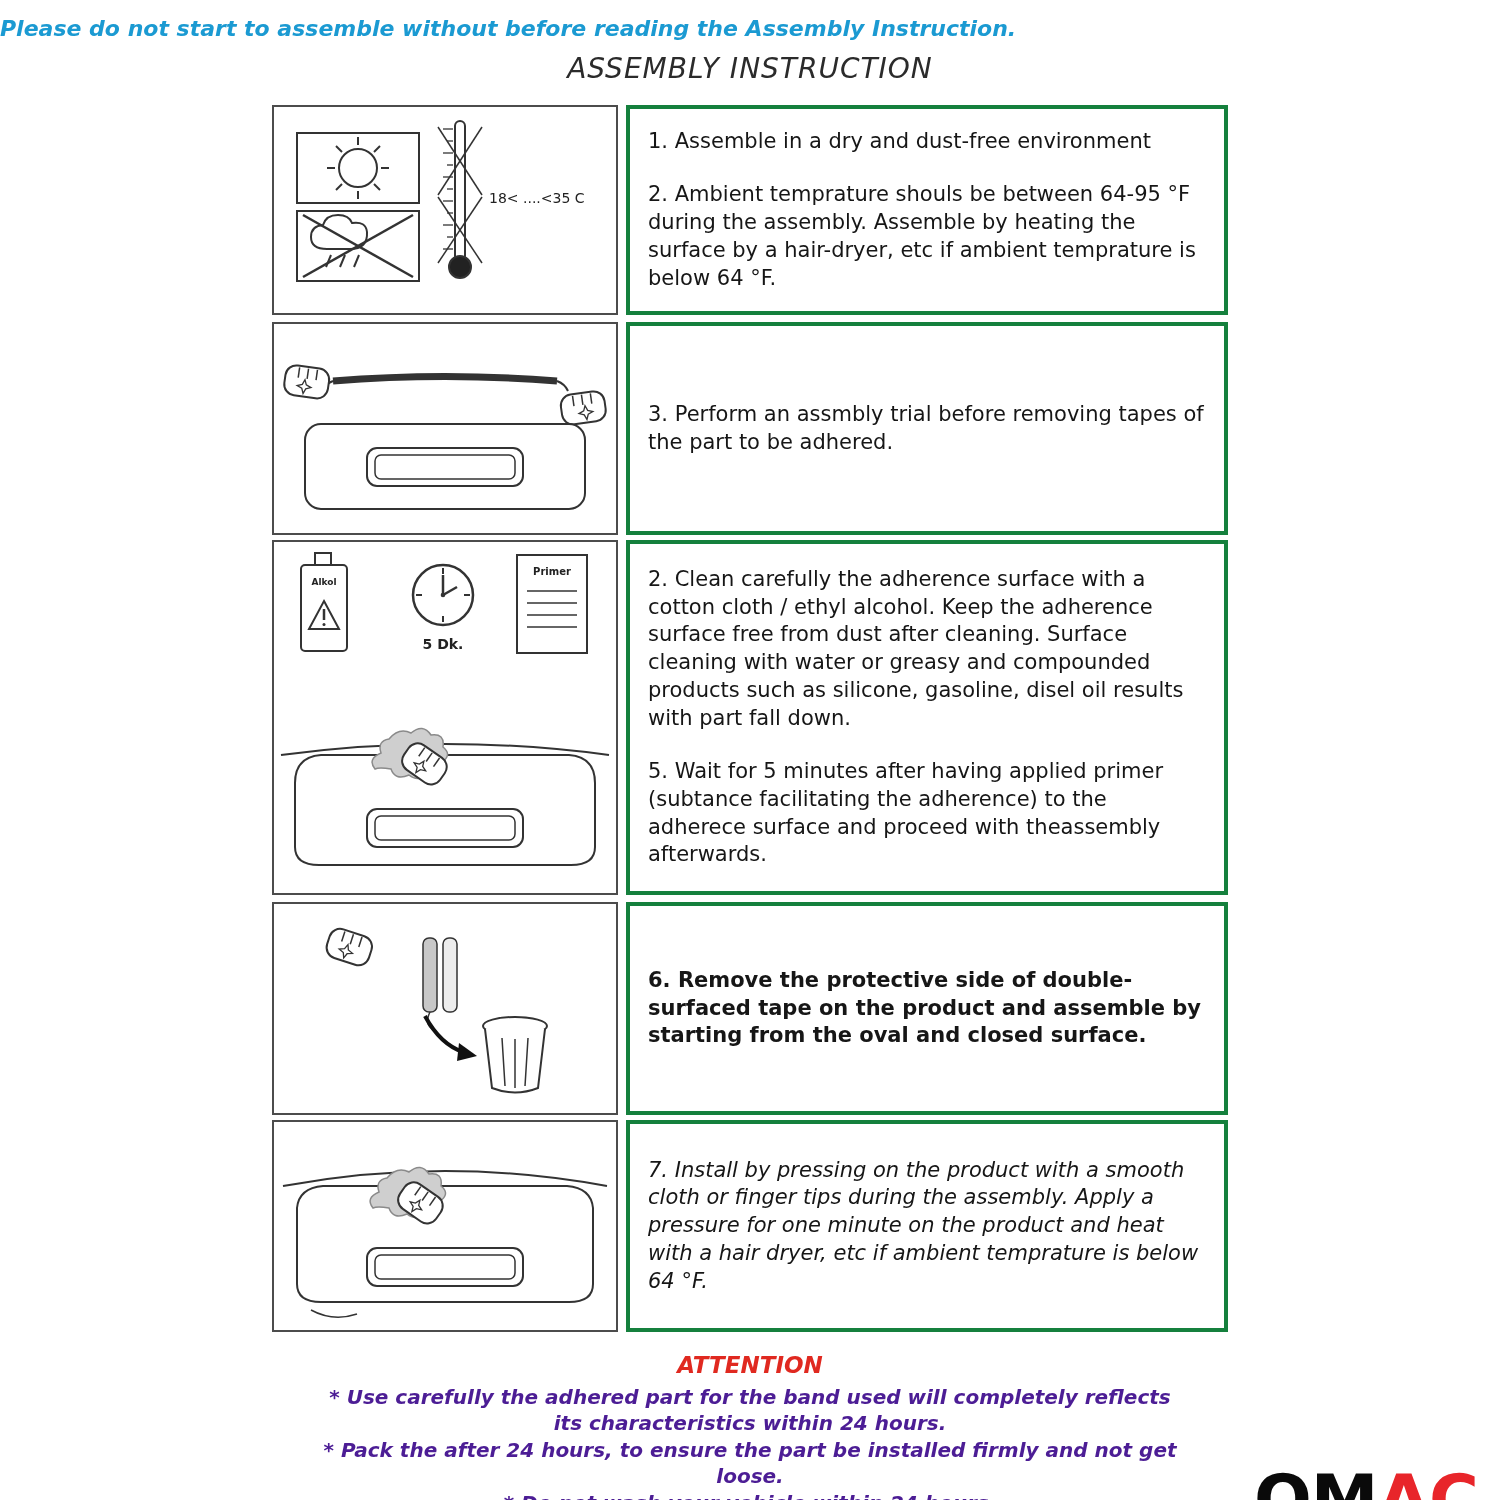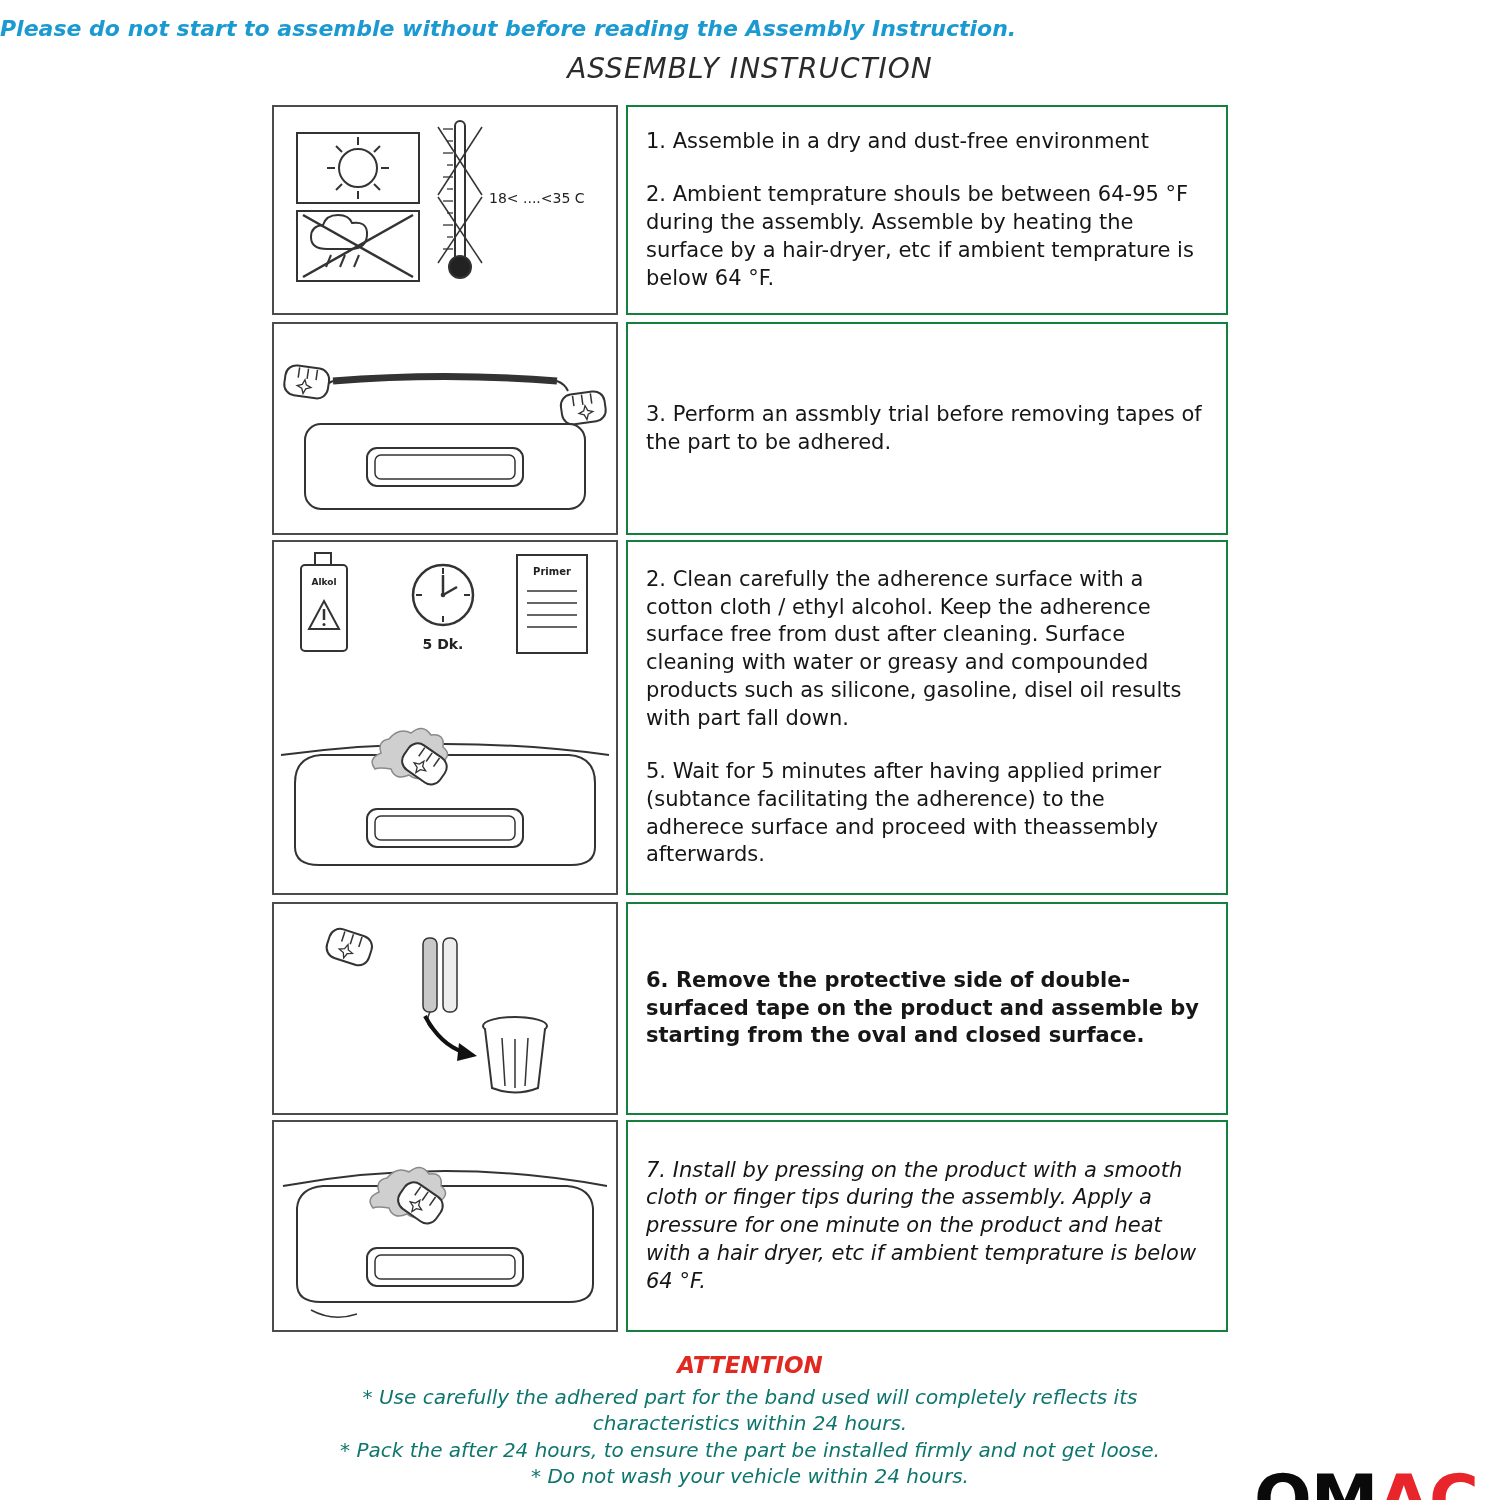--- a/index.html
+++ b/index.html
@@ -23,29 +23,29 @@
   .row-2 { top:322px;  height:213px; }
   .row-3 { top:540px;  height:355px; }
   .row-4 { top:902px;  height:213px;font-weight:bold; }
   .row-5 { top:1120px; height:212px;font-style:italic; }
 
   .illus-box {
     width:346px; flex:none; border:2px solid #4c4c4c; background:#fff;
     display:flex; align-items:center; justify-content:center; overflow:hidden;
   }
   .text-box {
-    flex:1; border:2px solid #15803d; background:#fff;
+    flex:1; border:4px solid #15803d; background:#fff;
     display:flex; flex-direction:column; justify-content:center;
     gap:26px; padding:10px 20px 10px 18px;
   }
   .text-box p { font-size:21px; line-height:1.32; color:#161616; }
 
   .attention { position:absolute; top:1352px; left:0; width:100%; text-align:center; }
   .attention-title { color:#e02920; font-weight:bold; font-style:italic; font-size:23px; margin-bottom:6px; }
-  .attention-note { font-size:20px; font-weight:normal; font-style:italic; color:#0f766e; line-height:1.32; max-width:860px; margin:0 auto; }
+  .attention-note { font-size:20px; font-weight:bold; font-style:italic; color:#4c1d95; line-height:1.32; max-width:860px; margin:0 auto; }
 
   .logo { position:absolute; top:1466px; right:22px; font-size:68px; font-weight:bold; letter-spacing:-1px; line-height:1; }
   .logo-black { color:#0a0a0a; }
   .logo-red { color:#e8252a; }
 
   svg text { font-family:"DejaVu Sans", sans-serif; }
 </style>
 </head>
 <body>
 

